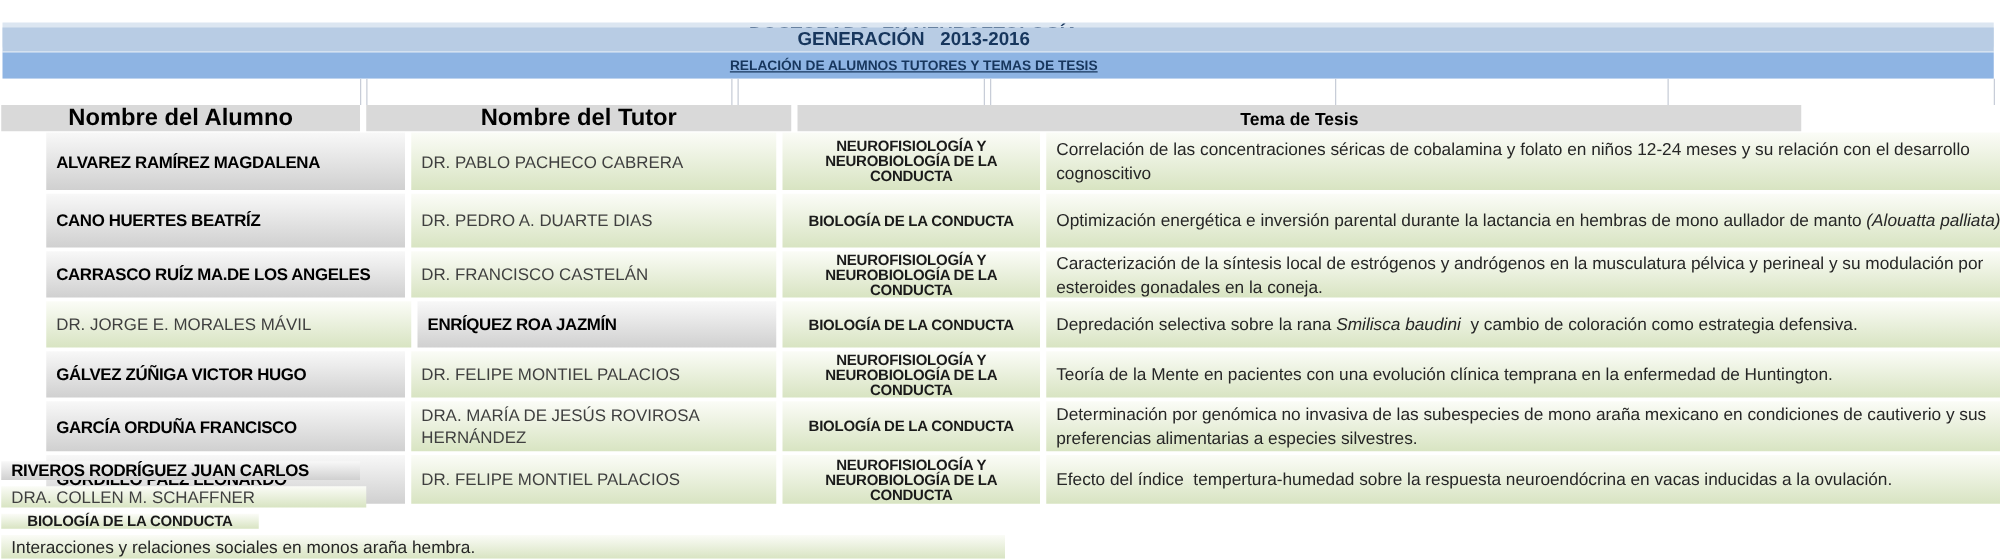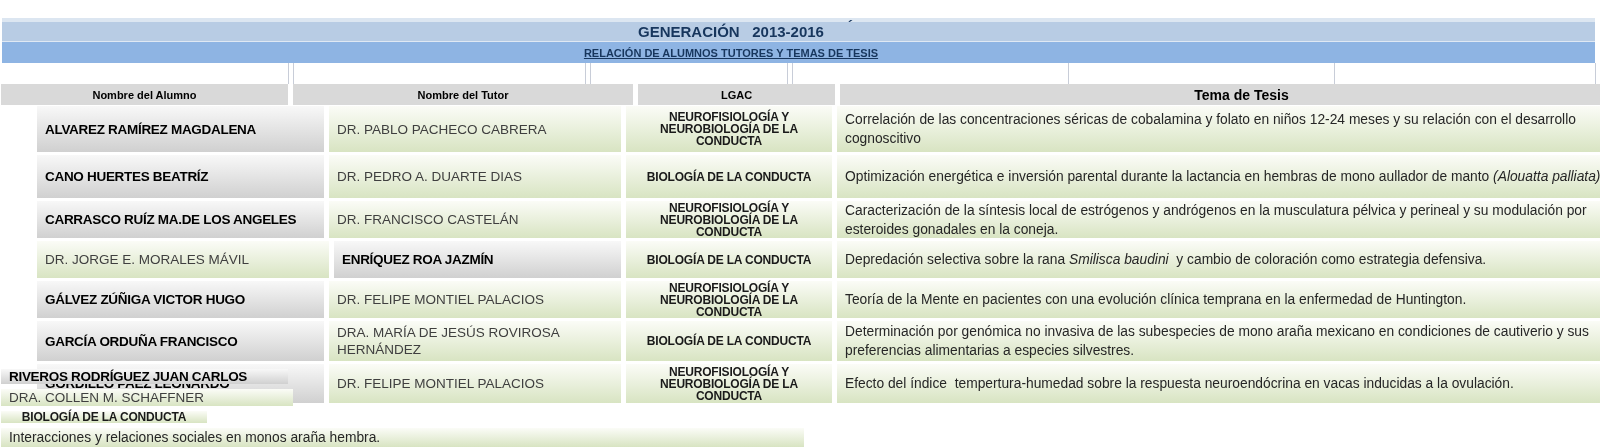--- a/index.html
+++ b/index.html
@@ -27,21 +27,21 @@
 
   
   .empty-row { position: absolute; top: 63px; left: 0; width: 1596px; height: 21px; background: #fff; }
   .gridline { position: absolute; top: 0; width: 1px; height: 21px; background: #C8CDD8; }
 
   
   .header-row { position: absolute; top: 84px; left: 1px; height: 21px; display: flex; gap: 5px; }
   .header-cell {
     background: var(--header_bg, #D9D9D9);
     display: flex; align-items: center; justify-content: center;
-    font-weight: bold; font-size: 11px; color: #000;
+    font-weight: bold; font-size: 19px; color: #000;
   }
   .h-alumno { width: 287px; }
   .h-tutor  { width: 340px; }
   .h-lgac   { width: 197px; }
   .h-tema   { width: 803px; font-size: 14px; }
 
   
   .tbody { position: absolute; top: 106px; left: 1px; display: flex; flex-direction: column; gap: 3px; }
   .row { display: flex; gap: 5px; justify-content: flex-end; }
   .row:nth-child(1) { height: 46px; }
@@ -95,21 +95,20 @@
     <div class="gridline" style="left:787px"></div>
     <div class="gridline" style="left:792px"></div>
     <div class="gridline" style="left:1068px"></div>
     <div class="gridline" style="left:1334px"></div>
     <div class="gridline" style="left:1595px"></div>
   </div>
 
   <div class="header-row">
     <div class="header-cell h-alumno">Nombre del Alumno</div>
     <div class="header-cell h-tutor">Nombre del Tutor</div>
-    <div class="header-cell h-lgac">LGAC</div>
     <div class="header-cell h-tema">Tema de Tesis</div>
   </div>
 
   <div class="tbody">
       <div class="row">
     <div class="cell alumno">ALVAREZ RAMÍREZ MAGDALENA</div>
     <div class="cell tutor green">DR. PABLO PACHECO CABRERA</div>
     <div class="cell lgac green">NEUROFISIOLOGÍA Y NEUROBIOLOGÍA DE LA CONDUCTA</div>
     <div class="cell tema green">
       <div class="tema-text"><span>Correlación de las concentraciones séricas de cobalamina y folato en niños 12-24 meses y su relación con el desarrollo cognoscitivo</span></div>

